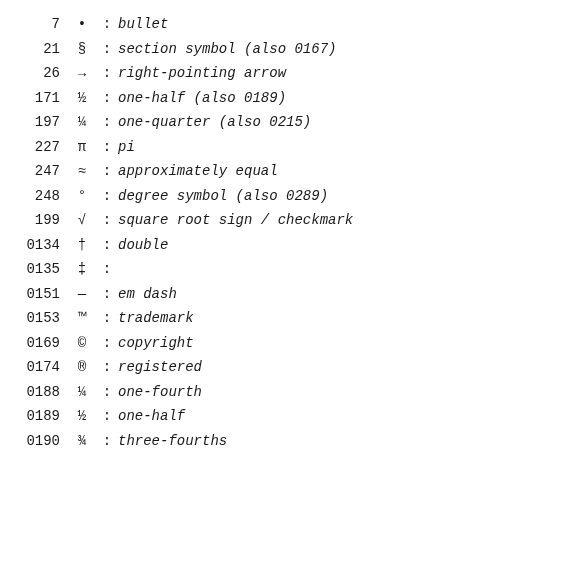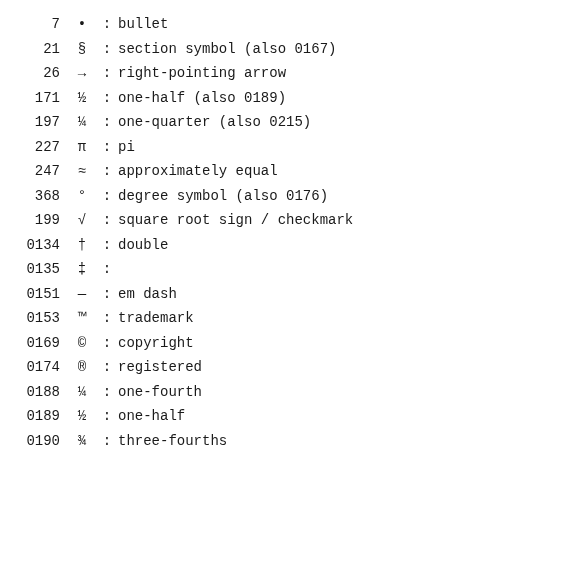--- a/index.html
+++ b/index.html
@@ -43,20 +43,21 @@
     }
 
     .col-separator {
       width: 22px;
       text-align: center;
       flex-shrink: 0;
     }
 
     .col-description {
       flex: 1;
+      font-style: italic;
     }
   </style>
 </head>
 <body>
 
 <div class="table-container">
 <div class="table-row">
       <span class="col-code">7</span>
       <span class="col-symbol">•</span>
       <span class="col-separator"> : </span>
@@ -92,24 +93,24 @@
       <span class="col-separator"> : </span>
       <span class="col-description">pi</span>
     </div>
     <div class="table-row">
       <span class="col-code">247</span>
       <span class="col-symbol">≈</span>
       <span class="col-separator"> : </span>
       <span class="col-description">approximately equal</span>
     </div>
     <div class="table-row">
-      <span class="col-code">368</span>
+      <span class="col-code">248</span>
       <span class="col-symbol">°</span>
       <span class="col-separator"> : </span>
-      <span class="col-description">degree symbol (also 0176)</span>
+      <span class="col-description">degree symbol (also 0289)</span>
     </div>
     <div class="table-row">
       <span class="col-code">199</span>
       <span class="col-symbol">√</span>
       <span class="col-separator"> : </span>
       <span class="col-description">square root sign / checkmark</span>
     </div>
     <div class="table-row">
       <span class="col-code">0134</span>
       <span class="col-symbol">†</span>

